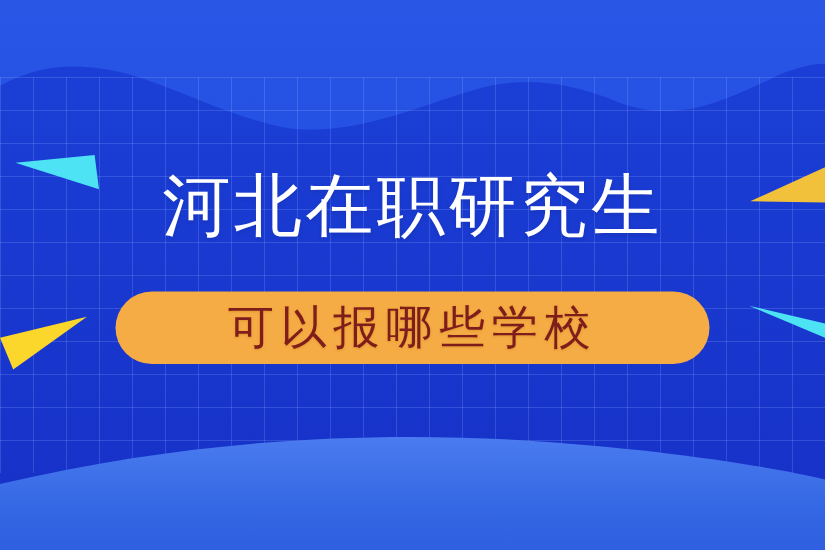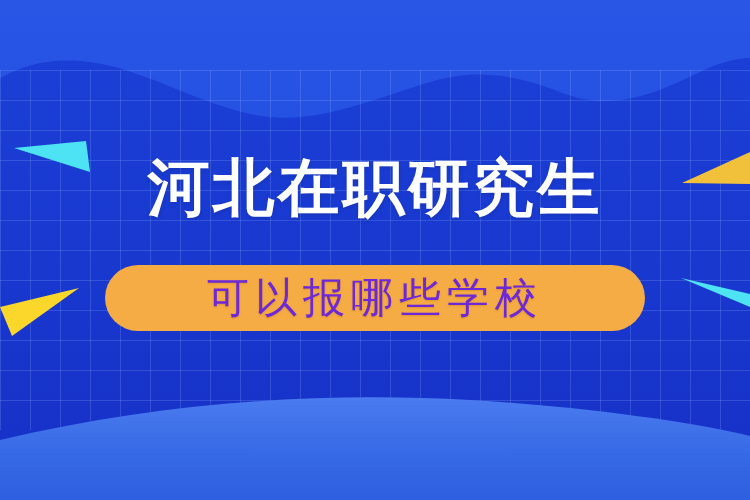--- a/index.html
+++ b/index.html
@@ -28,38 +28,38 @@
     pointer-events:none;
   }
 
   
   .title {
     position:absolute;
     left:0; right:0; top:157px;
     text-align:center;
     color:#FFFFFF;
     font-size:62px;
-    font-weight:bold;
+    font-weight:normal;
     letter-spacing:3px;
     line-height:1;
     white-space:nowrap;
     text-shadow:0 2px 4px rgba(0,0,0,.10);
   }
   .pill {
     position:absolute;
     left:105px; top:265px;
     width:540px; height:66px;
     background:#F5AC44;
     border-radius:33px;
     display:flex;
     align-items:center;
     justify-content:center;
   }
   .pill-text {
-    color:#6d28d9;
+    color:#7f1d1d;
     font-size:42px;
     font-weight:normal;
     letter-spacing:6px;
     line-height:1;
     white-space:nowrap;
     text-shadow:0 1px 2px rgba(180,110,10,.35);
   }
 </style>
 </head>
 <body>

